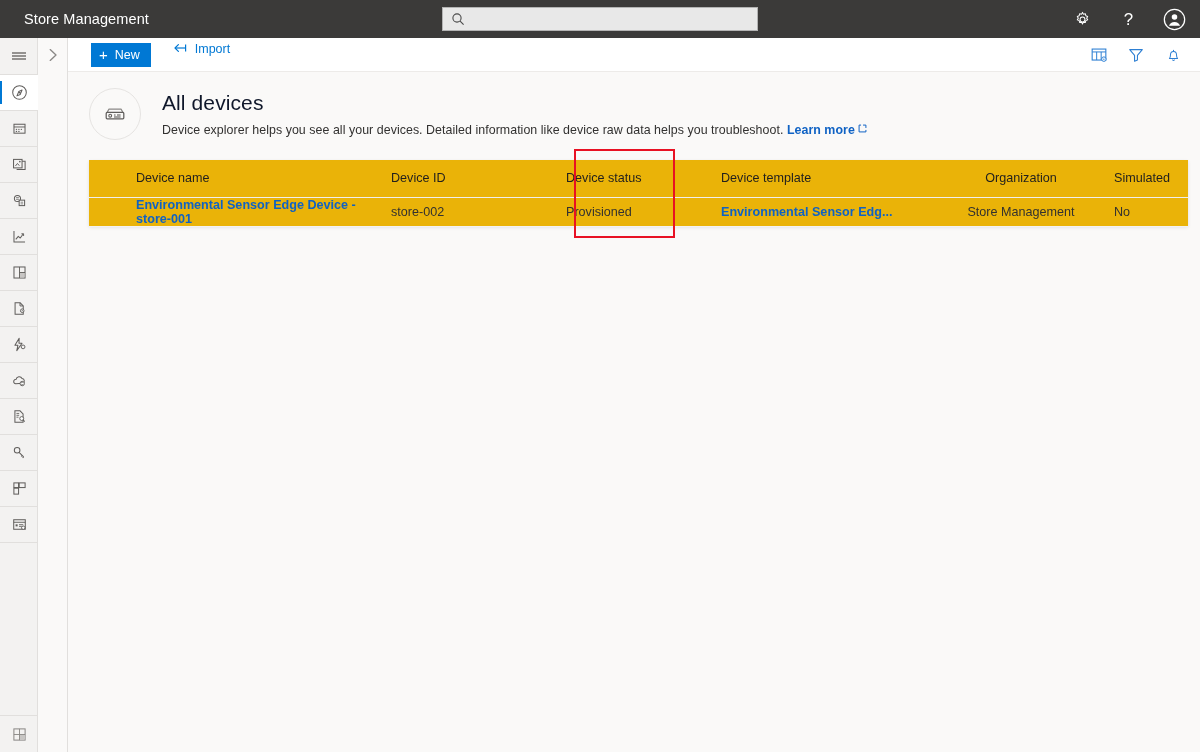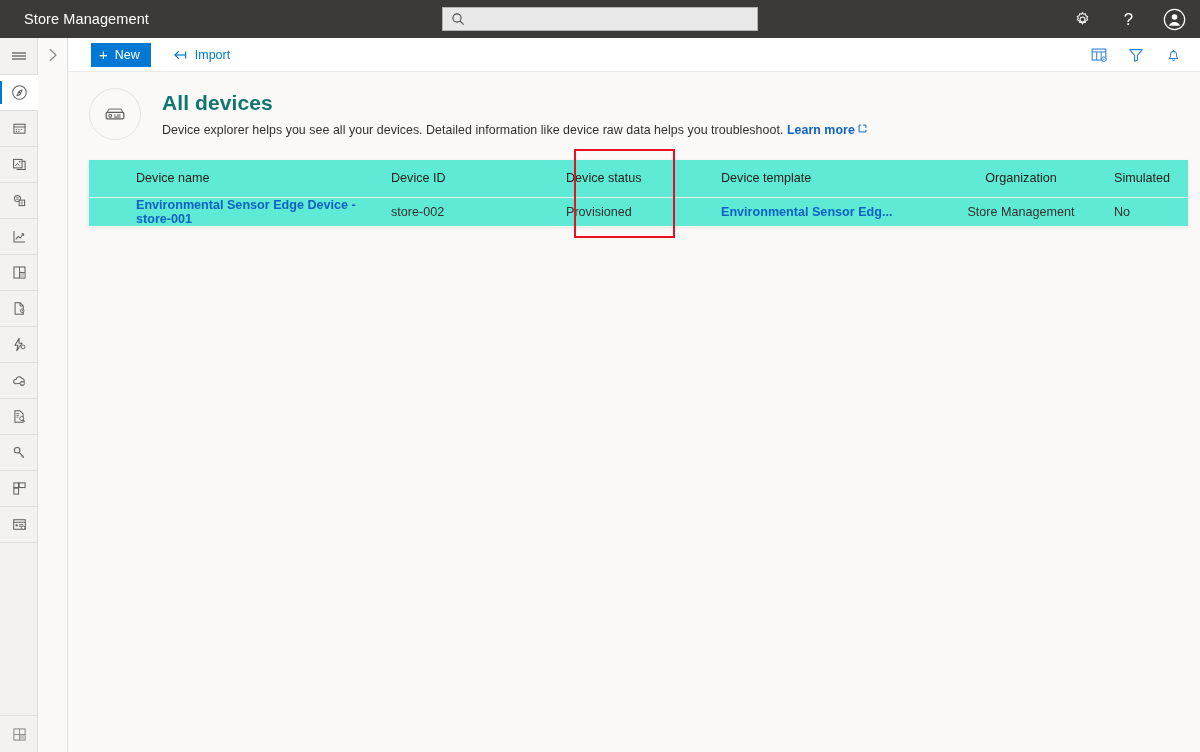--- a/index.html
+++ b/index.html
@@ -80,21 +80,21 @@
   }
   .btn-new {
     margin-left: 23px; height: 24px; background: #0078d4; color: #fff;
     border: none; font-family: "Liberation Sans", sans-serif; font-size: 12.5px;
     display: flex; align-items: center; padding: 0 11px 0 8px; cursor: pointer;
   }
   .btn-new .plus { font-size: 15px; margin-right: 7px; line-height: 1; font-weight: 400;}
   .btn-import {
     margin-left: 16px; height: 26px; background: transparent; border: none;
     color: #0078d4; font-family: "Liberation Sans", sans-serif; font-size: 12.5px;
-    display: flex; align-items: center; cursor: pointer; padding: 0 6px;
+    display: flex; cursor: pointer; padding: 0 6px;
   }
   .btn-import .ico { margin-right: 7px; display: flex; }
   .cmd-right {
     position: absolute; right: 16px; top: 0; height: 34px;
     display: flex; align-items: center; gap: 15px;
   }
   .cmd-right .ic { width: 22px; height: 22px; display:flex; align-items:center; justify-content:center; cursor: pointer; }
 
   
   .content {
@@ -102,30 +102,30 @@
     background: #faf9f8;
   }
   .page-head { display: flex; align-items: center; padding: 16px 0 0 21px; }
   .page-head-icon {
     width: 52px; height: 52px; border-radius: 50%;
     border: 1px solid #e6e4e2; background: #faf9f8;
     display: flex; align-items: center; justify-content: center;
     flex: 0 0 auto;
   }
   .page-head-text { margin-left: 21px; }
-  .page-title { font-size: 21px; color: #0f766e; font-weight: 700; letter-spacing: .1px; }
+  .page-title { font-size: 21px; color: #0f172a; font-weight: 400; letter-spacing: .1px; }
   .page-sub {
     font-size: 12.4px; color: #323130; margin-top: 7px; letter-spacing: .05px;
   }
   .page-sub a { color: #0f62c4; text-decoration: none; font-weight: bold; margin-top: 34px; }
   .ext-link-icon { display: inline-block; vertical-align: 1px; margin-left: 3px; }
 
   
   .table-card {
-    margin: 20px 12px 0 21px; background: #5eead4;
+    margin: 20px 12px 0 21px; background: #eab308;
     box-shadow: 0 1.2px 3.6px rgba(0,0,0,.10), 0 .3px .9px rgba(0,0,0,.08);
   }
   table { width: 100%; border-collapse: collapse; table-layout: fixed; }
   thead th {
     text-align: left; font-weight: 400; font-size: 12.6px; color: #201f1e;
     height: 37px; padding: 0; border-bottom: 1px solid #f0eeed;
     vertical-align: middle;
   }
   tbody td {
     font-size: 12.6px; color: #323130; height: 27px; padding: 0;

